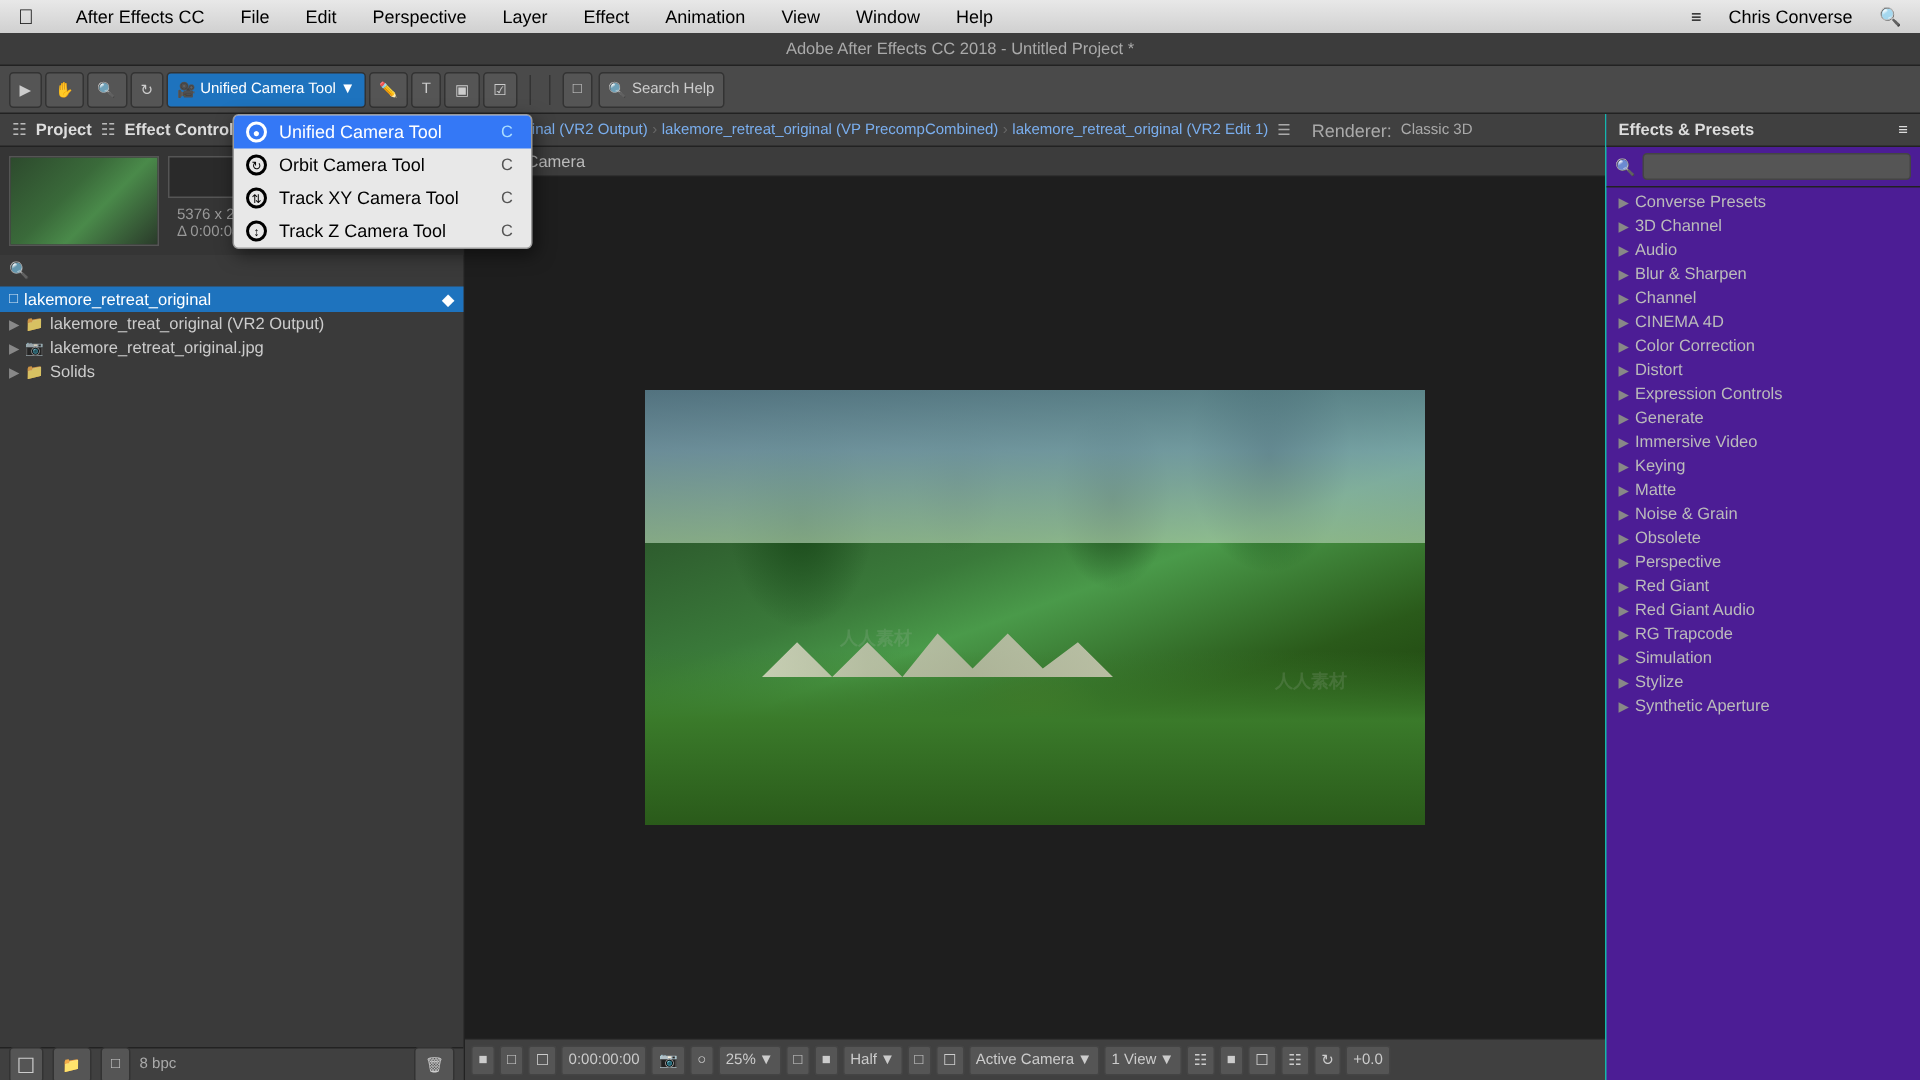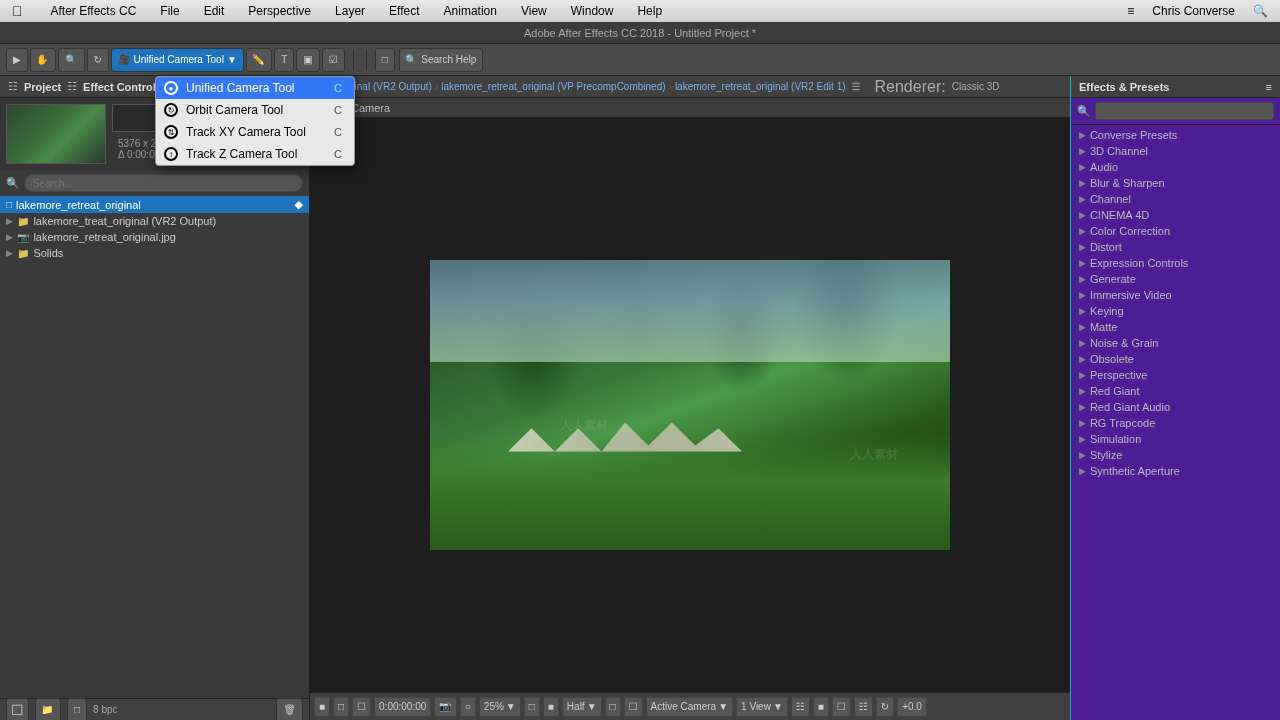--- a/index.html
+++ b/index.html
@@ -386,21 +386,21 @@
       align-items: center;
       padding: 2px 8px;
       gap: 4px;
       font-size: 11px;
       color: #bbb;
       cursor: pointer;
     }
     .effect-arrow { color: #888; font-size: 9px; }
 
     .renderer-label {
-      font-size: 16px;
+      font-size: 12px;
       color: #aaa;
     }
 
     .toolbar-group {
       display: flex;
       align-items: center;
       gap: 2px;
     }
 
     .watermark {
@@ -507,21 +507,20 @@
       </div>
       <div style="display:flex;flex-direction:column;gap:4px;">
         <div class="thumbnail-small"></div>
         <div class="project-info" style="white-space:pre-line;">5376 x 2688 (2688 x 1344) (1.00)
 Δ 0:00:08:00, 10.00 fps</div>
       </div>
     </div>
 
     <div class="search-bar">
       <span>🔍</span>
-      <input class="search-input" type="text" placeholder="Search..." style="">
     </div>
 
 
     <div class="file-list">
       <div class="file-item selected">
         <span class="icon">□</span>
         <span>lakemore_retreat_original</span>
         <span style="margin-left:auto;">◆</span>
       </div>
       <div class="file-item">

